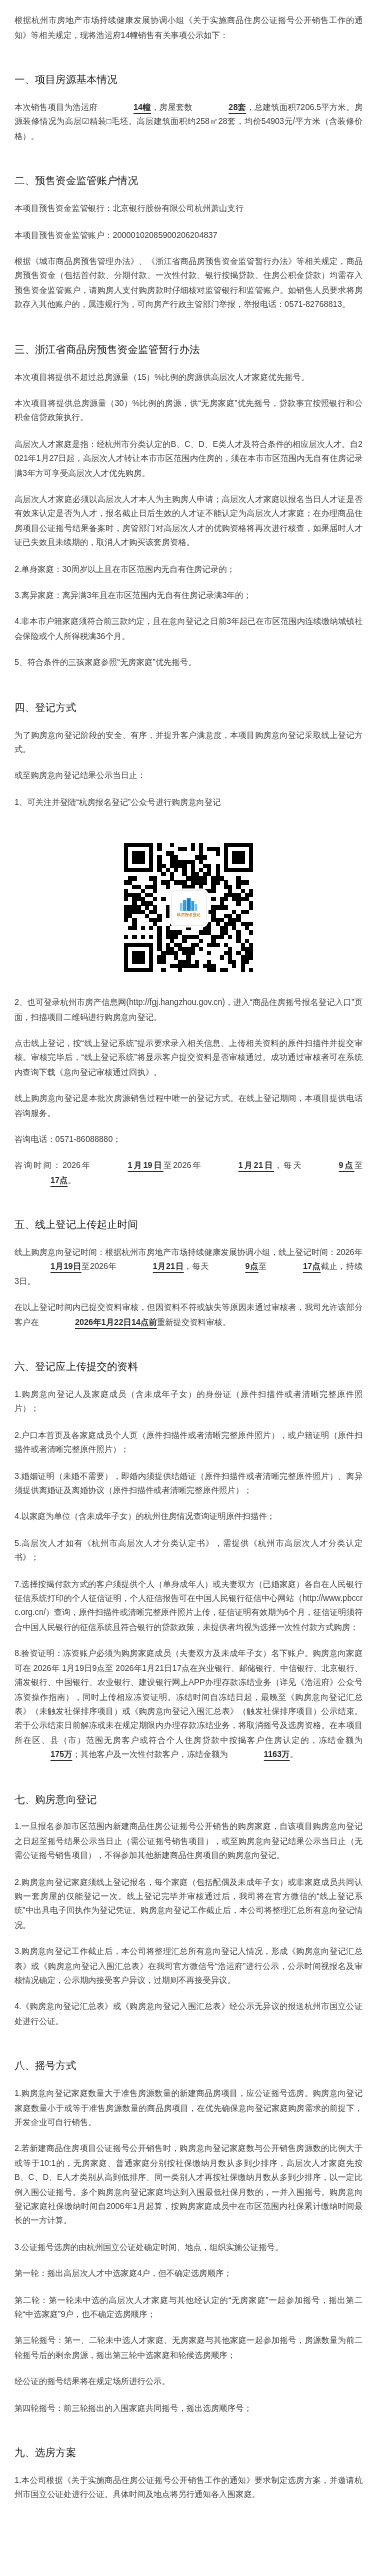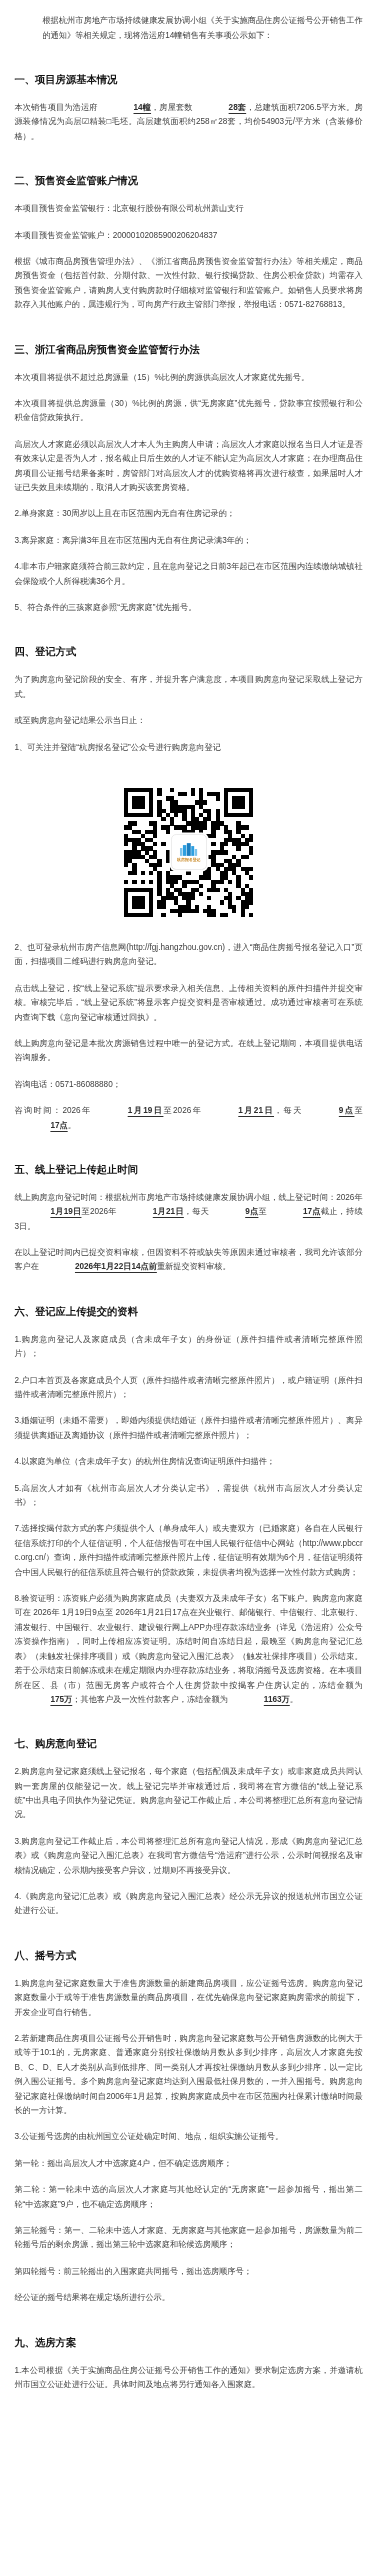--- a/index.html
+++ b/index.html
@@ -5,23 +5,23 @@
   html,body{margin:0;padding:0;background:#ffffff;}
   .page{
     width:377px;min-height:2981px;margin:0 auto;background:#ffffff;
     box-sizing:border-box;padding:6.2px 14.4px 20.6px;
     font-family:"Liberation Sans","DejaVu Sans",sans-serif;
   }
   .para{
     font-size:8.2px;line-height:14.4px;color:#3d3d3d;
     margin:12px 0;text-align:justify;word-break:break-all;
   }
-  .para:first-child{margin-top:8.2px;margin-left:28px;}
+  .para:first-child{margin-top:8.2px;}
   .heading{
-    font-size:10.3px;line-height:15.5px;color:#141414;font-weight:700;
+    font-size:10.3px;line-height:15.5px;color:#141414;font-weight:400;
     margin:29px 0 13.4px;
   }
   .bu{
     font-weight:700;color:#2e2e2e;
     text-decoration:underline;text-underline-offset:2.6px;text-decoration-thickness:1px;margin-left:36px;
   }
   .qr-wrap{position:relative;width:129px;height:129px;margin:33px auto 24px;}
   .qr-logo{
     position:absolute;left:50%;top:50%;transform:translate(-50%,-50%);
     width:34px;height:34px;background:#ffffff;border-radius:5.2px;border:0.5px solid #ececec;
@@ -38,20 +38,21 @@
       <div class="para"><span>根据杭州市房地产市场持续健康发展协调小组《关于实施商品住房公证摇号公开销售工作的通知》等相关规定，现将浩运府14幢销售有关事项公示如下：</span></div>
       <div class="heading">一、项目房源基本情况</div>
       <div class="para"><span>本次销售项目为浩运府</span><span class="bu">14幢</span><span>，房屋套数</span><span class="bu">28套</span><span>，总建筑面积7206.5平方米。房源装修情况为高层☑精装□毛坯。高层建筑面积约258㎡28套，均价54903元/平方米（含装修价格）。</span></div>
       <div class="heading">二、预售资金监管账户情况</div>
       <div class="para"><span>本项目预售资金监管银行：北京银行股份有限公司杭州萧山支行</span></div>
       <div class="para"><span>本项目预售资金监管账户：20000102085900206204837</span></div>
       <div class="para"><span>根据《城市商品房预售管理办法》、《浙江省商品房预售资金监管暂行办法》等相关规定，商品房预售资金（包括首付款、分期付款、一次性付款、银行按揭贷款、住房公积金贷款）均需存入预售资金监管账户，请购房人支付购房款时仔细核对监管银行和监管账户。如销售人员要求将房款存入其他账户的，属违规行为，可向房产行政主管部门举报，举报电话：0571-82768813。</span></div>
       <div class="heading">三、浙江省商品房预售资金监管暂行办法</div>
       <div class="para"><span>本次项目将提供不超过总房源量（15）%比例的房源供高层次人才家庭优先摇号。</span></div>
       <div class="para"><span>本次项目将提供总房源量（30）%比例的房源，供“无房家庭”优先摇号，贷款事宜按照银行和公积金信贷政策执行。</span></div>
+      <div class="para"><span>高层次人才家庭是指：经杭州市分类认定的B、C、D、E类人才及符合条件的相应层次人才。自2021年1月27日起，高层次人才转让本市市区范围内住房的，须在本市市区范围内无自有住房记录满3年方可享受高层次人才优先购房。</span></div>
       <div class="para"><span>高层次人才家庭必须以高层次人才本人为主购房人申请；高层次人才家庭以报名当日人才证是否有效来认定是否为人才，报名截止日后生效的人才证不能认定为高层次人才家庭；在办理商品住房项目公证摇号结果备案时，房管部门对高层次人才的优购资格将再次进行核查，如果届时人才证已失效且未续期的，取消人才购买该套房资格。</span></div>
       <div class="para"><span>2.单身家庭：30周岁以上且在市区范围内无自有住房记录的；</span></div>
       <div class="para"><span>3.离异家庭：离异满3年且在市区范围内无自有住房记录满3年的；</span></div>
       <div class="para"><span>4.非本市户籍家庭须符合前三款约定，且在意向登记之日前3年起已在市区范围内连续缴纳城镇社会保险或个人所得税满36个月。</span></div>
       <div class="para"><span>5、符合条件的三孩家庭参照“无房家庭”优先摇号。</span></div>
       <div class="heading">四、登记方式</div>
       <div class="para"><span>为了购房意向登记阶段的安全、有序，并提升客户满意度，本项目购房意向登记采取线上登记方式。</span></div>
       <div class="para"><span>或至购房意向登记结果公示当日止：</span></div>
       <div class="para"><span>1、可关注并登陆“杭房报名登记”公众号进行购房意向登记</span></div>
       <div class="qr-wrap"><svg viewBox="0 0 31 31" width="129" height="129" shape-rendering="crispEdges">
@@ -536,30 +537,31 @@
       <div class="para"><span>在以上登记时间内已提交资料审核，但因资料不符或缺失等原因未通过审核者，我司允许该部分客户在</span><span class="bu">2026年1月22日14点前</span><span>重新提交资料审核。</span></div>
       <div class="heading">六、登记应上传提交的资料</div>
       <div class="para"><span>1.购房意向登记人及家庭成员（含未成年子女）的身份证（原件扫描件或者清晰完整原件照片）；</span></div>
       <div class="para"><span>2.户口本首页及各家庭成员个人页（原件扫描件或者清晰完整原件照片），或户籍证明（原件扫描件或者清晰完整原件照片）；</span></div>
       <div class="para"><span>3.婚姻证明（未婚不需要），即婚内须提供结婚证（原件扫描件或者清晰完整原件照片）、离异须提供离婚证及离婚协议（原件扫描件或者清晰完整原件照片）；</span></div>
       <div class="para"><span>4.以家庭为单位（含未成年子女）的杭州住房情况查询证明原件扫描件；</span></div>
       <div class="para"><span>5.高层次人才如有《杭州市高层次人才分类认定书》，需提供《杭州市高层次人才分类认定书》；</span></div>
       <div class="para"><span>7.选择按揭付款方式的客户须提供个人（单身成年人）或夫妻双方（已婚家庭）各自在人民银行征信系统打印的个人征信证明，个人征信报告可在中国人民银行征信中心网站（http://www.pbccrc.org.cn/）查询，原件扫描件或清晰完整原件照片上传，征信证明有效期为6个月，征信证明须符合中国人民银行的征信系统且符合银行的贷款政策，未提供者均视为选择一次性付款方式购房；</span></div>
       <div class="para"><span>8.验资证明：冻资账户必须为购房家庭成员（夫妻双方及未成年子女）名下账户。购房意向家庭可在 2026年 1月19日9点至 2026年1月21日17点在兴业银行、邮储银行、中信银行、北京银行、浦发银行、中国银行、农业银行、建设银行网上APP办理存款冻结业务（详见《浩运府》公众号冻资操作指南），同时上传相应冻资证明。冻结时间自冻结日起，最晚至《购房意向登记汇总表》（未触发社保排序项目）或《购房意向登记入围汇总表》（触发社保排序项目）公示结束。若于公示结束日前解冻或未在规定期限内办理存款冻结业务，将取消摇号及选房资格。在本项目所在区、县（市）范围无房客户或符合个人住房贷款中按揭客户住房认定的，冻结金额为</span><span class="bu">175万</span><span>；其他客户及一次性付款客户，冻结金额为</span><span class="bu">1163万</span><span>。</span></div>
       <div class="heading">七、购房意向登记</div>
+      <div class="para"><span>1.一旦报名参加市区范围内新建商品住房公证摇号公开销售的购房家庭，自该项目购房意向登记之日起至摇号结果公示当日止（需公证摇号销售项目），或至购房意向登记结果公示当日止（无需公证摇号销售项目），不得参加其他新建商品住房项目的购房意向登记。</span></div>
       <div class="para"><span>2.购房意向登记家庭须线上登记报名，每个家庭（包括配偶及未成年子女）或非家庭成员共同认购一套房屋的仅能登记一次。线上登记完毕并审核通过后，我司将在官方微信的“线上登记系统”中出具电子回执作为登记凭证。购房意向登记工作截止后，本公司将整理汇总所有意向登记情况。</span></div>
       <div class="para"><span>3.购房意向登记工作截止后，本公司将整理汇总所有意向登记人情况，形成《购房意向登记汇总表》或《购房意向登记入围汇总表》在我司官方微信号“浩运府”进行公示，公示时间视报名及审核情况确定，公示期内接受客户异议，过期则不再接受异议。</span></div>
       <div class="para"><span>4.《购房意向登记汇总表》或《购房意向登记入围汇总表》经公示无异议的报送杭州市国立公证处进行公证。</span></div>
       <div class="heading">八、摇号方式</div>
       <div class="para"><span>1.购房意向登记家庭数量大于准售房源数量的新建商品房项目，应公证摇号选房。购房意向登记家庭数量小于或等于准售房源数量的商品房项目，在优先确保意向登记家庭购房需求的前提下，开发企业可自行销售。</span></div>
       <div class="para"><span>2.若新建商品住房项目公证摇号公开销售时，购房意向登记家庭数与公开销售房源数的比例大于或等于10:1的，无房家庭、普通家庭分别按社保缴纳月数从多到少排序，高层次人才家庭先按B、C、D、E人才类别从高到低排序、同一类别人才再按社保缴纳月数从多到少排序，以一定比例入围公证摇号。多个购房意向登记家庭均达到入围最低社保月数的，一并入围摇号。购房意向登记家庭社保缴纳时间自2006年1月起算，按购房家庭成员中在市区范围内社保累计缴纳时间最长的一方计算。</span></div>
       <div class="para"><span>3.公证摇号选房的由杭州国立公证处确定时间、地点，组织实施公证摇号。</span></div>
       <div class="para"><span>第一轮：摇出高层次人才中选家庭4户，但不确定选房顺序；</span></div>
       <div class="para"><span>第二轮：第一轮未中选的高层次人才家庭与其他经认定的“无房家庭”一起参加摇号，摇出第二轮“中选家庭”9户，也不确定选房顺序；</span></div>
       <div class="para"><span>第三轮摇号：第一、二轮未中选人才家庭、无房家庭与其他家庭一起参加摇号，房源数量为前二轮摇号后的剩余房源，摇出第三轮中选家庭和轮候选房顺序；</span></div>
+      <div class="para"><span>经公证的摇号结果将在规定场所进行公示。</span></div>
       <div class="para"><span>第四轮摇号：前三轮摇出的入围家庭共同摇号，摇出选房顺序号；</span></div>
-      <div class="para"><span>经公证的摇号结果将在规定场所进行公示。</span></div>
       <div class="heading">九、选房方案</div>
       <div class="para"><span>1.本公司根据《关于实施商品住房公证摇号公开销售工作的通知》要求制定选房方案，并邀请杭州市国立公证处进行公证。具体时间及地点将另行通知各入围家庭。</span></div>
       <div class="para"></div>
     </div>
 </div>
 
 
 </body></html>

